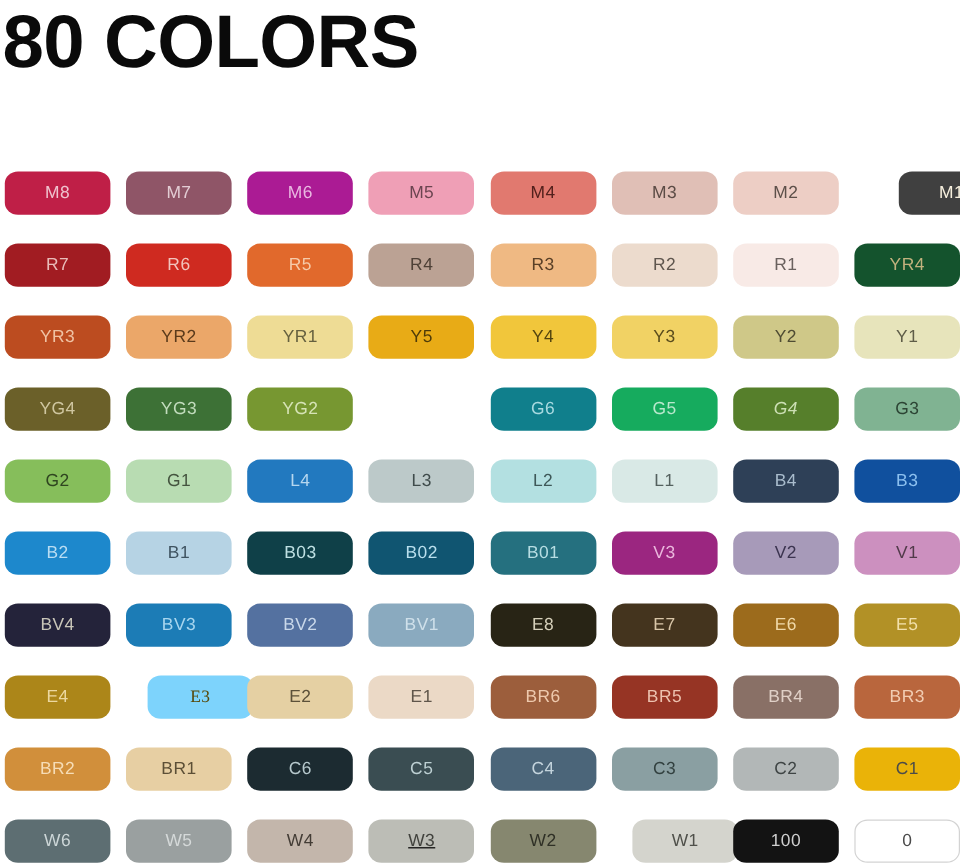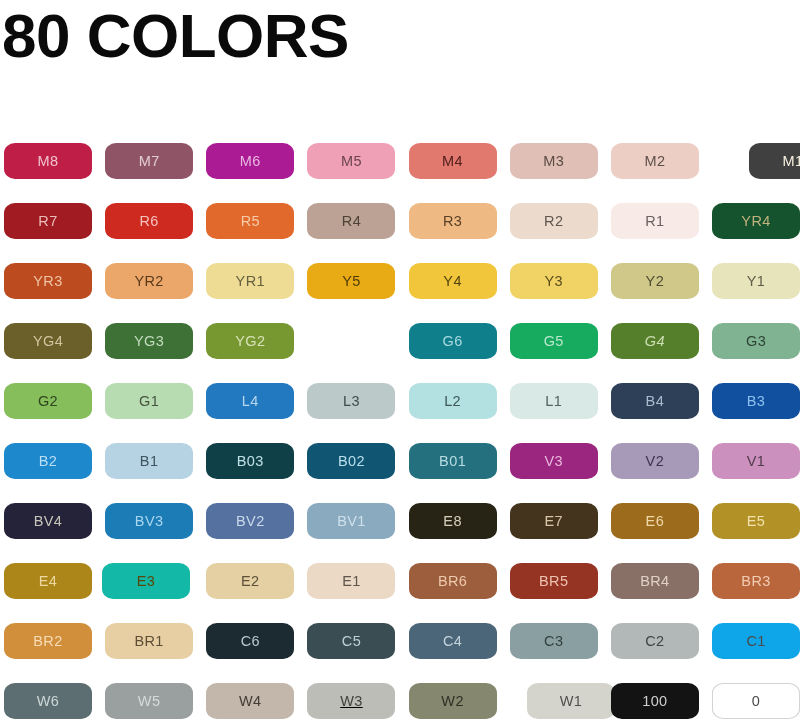--- a/index.html
+++ b/index.html
@@ -259,21 +259,21 @@
           <span class="swatch-label" style="color: rgb(240, 217, 168);">E6</span>
         </div>
         <div class="swatch" style="left: 708.05px; background: rgb(178, 145, 38);">
           <span class="swatch-label" style="color: rgb(242, 224, 171);">E5</span>
         </div>
       </div>
       <div class="swatch-row" style="height: 60px;">
         <div class="swatch" style="left: 0px; background: rgb(172, 134, 25);">
           <span class="swatch-label" style="color: rgb(236, 216, 161);">E4</span>
         </div>
-        <div class="swatch" style="left: 98px; background: #14b8a6;">
+        <div class="swatch" style="left: 119px; background: #7dd3fc; font-family: Liberation Serif, serif;">
           <span class="swatch-label" style="color: rgb(87, 72, 9);">E3</span>
         </div>
         <div class="swatch" style="left: 202.3px; background: rgb(229, 208, 163);">
           <span class="swatch-label" style="color: rgb(92, 81, 57);">E2</span>
         </div>
         <div class="swatch" style="left: 303.45px; background: rgb(235, 217, 198);">
           <span class="swatch-label" style="color: rgb(95, 85, 74);">E1</span>
         </div>
         <div class="swatch" style="left: 404.6px; background: rgb(156, 94, 60);">
           <span class="swatch-label" style="color: rgb(238, 201, 173);">BR6</span>
@@ -303,21 +303,21 @@
         </div>
         <div class="swatch" style="left: 404.6px; background: rgb(75, 101, 121);">
           <span class="swatch-label" style="color: rgb(196, 212, 221);">C4</span>
         </div>
         <div class="swatch" style="left: 505.75px; background: rgb(138, 159, 162);">
           <span class="swatch-label" style="color: rgb(50, 64, 63);">C3</span>
         </div>
         <div class="swatch" style="left: 606.9px; background: rgb(178, 183, 183);">
           <span class="swatch-label" style="color: rgb(63, 69, 69);">C2</span>
         </div>
-        <div class="swatch" style="left: 708.05px; background: #0ea5e9;">
+        <div class="swatch" style="left: 708.05px; background: #eab308;">
           <span class="swatch-label" style="color: rgb(74, 75, 74);">C1</span>
         </div>
       </div>
       <div class="swatch-row" style="height: 60px;">
         <div class="swatch" style="left: 0px; background: rgb(93, 110, 114);">
           <span class="swatch-label" style="color: rgb(204, 214, 215);">W6</span>
         </div>
         <div class="swatch" style="left: 101.15px; background: rgb(154, 160, 160);">
           <span class="swatch-label" style="color: rgb(213, 217, 217);">W5</span>
         </div>

